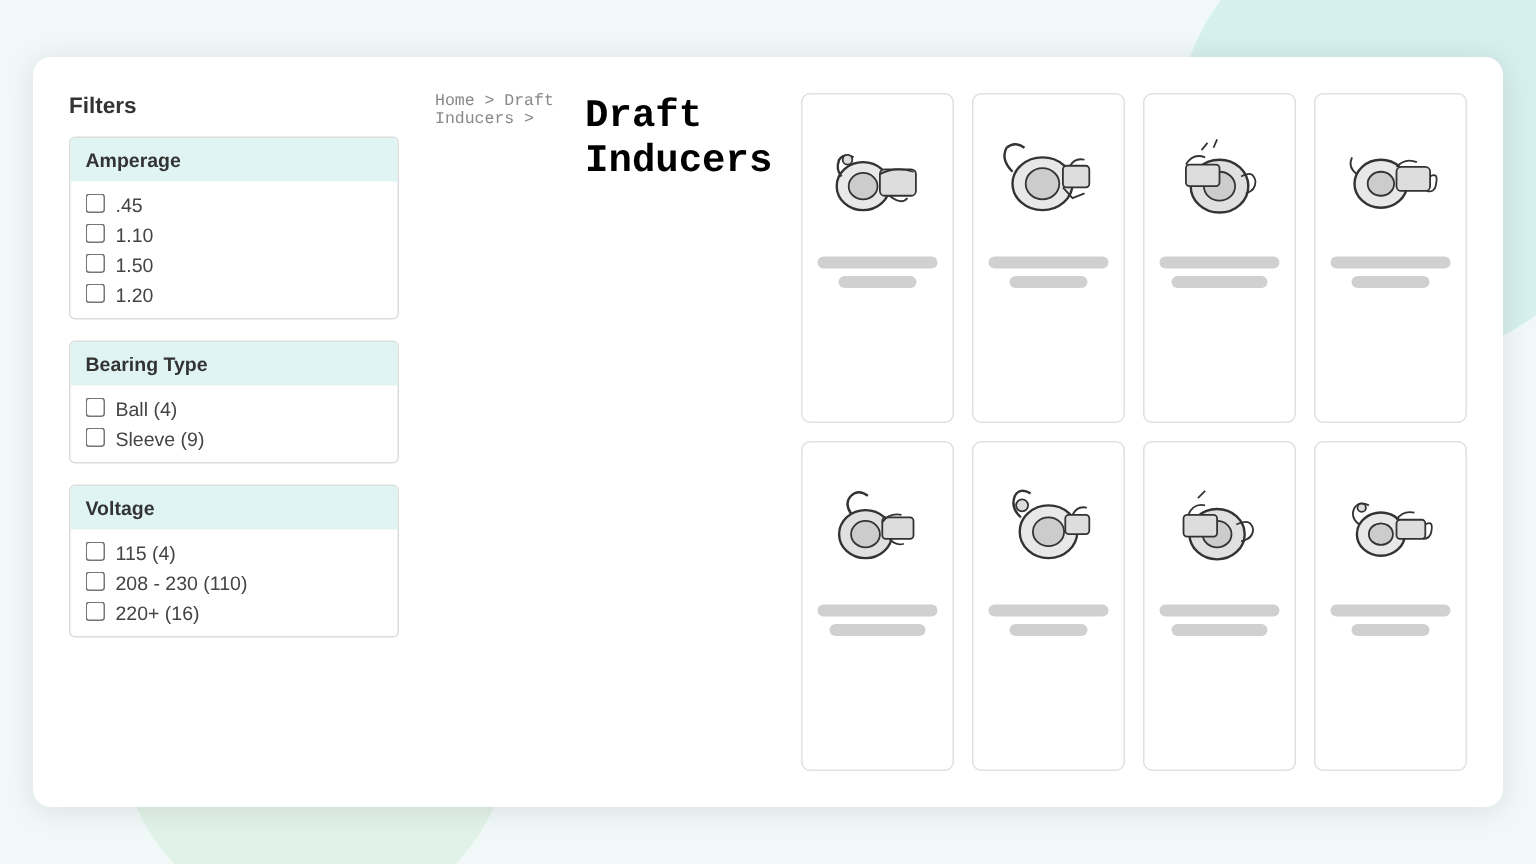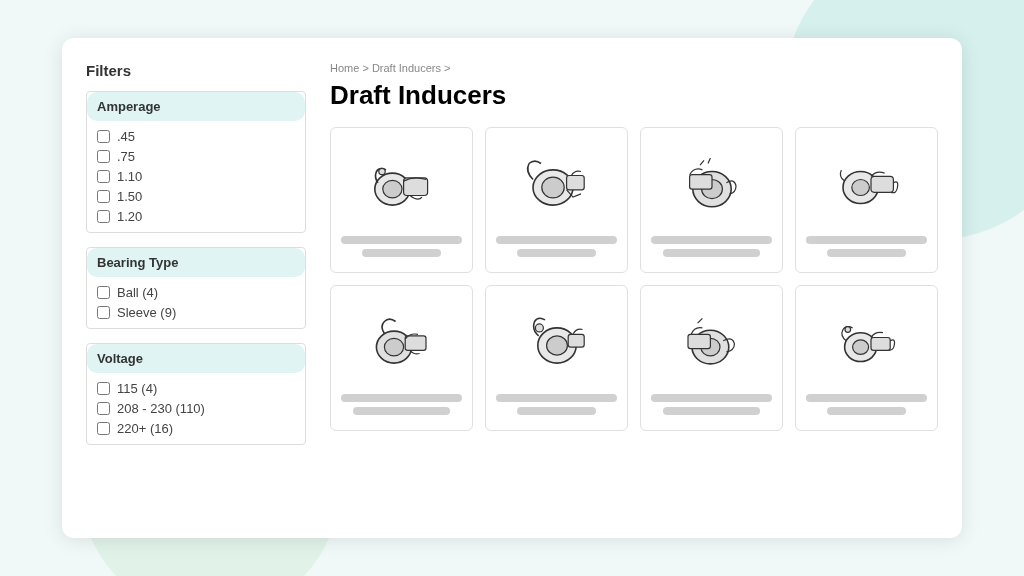--- a/index.html
+++ b/index.html
@@ -29,21 +29,21 @@
       width: 260px; height: 260px;
       background: rgba(140, 200, 140, 0.15);
       bottom: -40px; left: 80px;
     }
 
     .card {
       background: #fff;
       border-radius: 12px;
       box-shadow: 0 2px 20px rgba(0,0,0,0.1);
       display: flex;
-      width: 900px;
+      width: 980px;
       min-height: 500px;
       position: relative;
       z-index: 1;
       padding: 24px;
       gap: 24px;
     }
 
     
     .sidebar {
       width: 220px;
@@ -63,50 +63,50 @@
       margin-bottom: 14px;
       overflow: hidden;
     }
 
     .filter-header {
       background: #e0f4f4;
       padding: 7px 10px;
       font-size: 13px;
       font-weight: bold;
       color: #333;
-      border-radius: 10px;
     }
 
     .filter-body {
       padding: 8px 10px;
     }
 
     .filter-item {
       display: flex;
-      align-items: center;
+      align-items: flex-start;
       gap: 7px;
       font-size: 13px;
       color: #444;
       margin-bottom: 5px;
     }
 
     .filter-item:last-child { margin-bottom: 0; }
 
     .filter-item input[type="checkbox"] {
       width: 13px;
       height: 13px;
       accent-color: #5bbfb5;
       cursor: pointer;
     }
 
     
     .main {
       flex: 1;
       display: flex;
-      flex-direction: column;
+      flex-direction: row;
+      font-family: Liberation Mono, monospace;
     }
 
     .breadcrumb {
       font-size: 11px;
       color: #888;
       margin-bottom: 6px;
     }
 
     .page-title {
       font-size: 26px;
@@ -168,24 +168,20 @@
 
   <aside class="sidebar">
     <div class="sidebar-title">Filters</div>
 
     <div class="filter-section">
       <div class="filter-header">Amperage</div>
       <div class="filter-body">
         <label class="filter-item">
             <input type="checkbox" style=""> 
             <span>.45</span>
-          </label>
-        <label class="filter-item">
-            <input type="checkbox" style=""> 
-            <span>.75</span>
           </label>
         <label class="filter-item">
             <input type="checkbox" style=""> 
             <span>1.10</span>
           </label>
         <label class="filter-item">
             <input type="checkbox" style=""> 
             <span>1.50</span>
           </label>
         <label class="filter-item">

